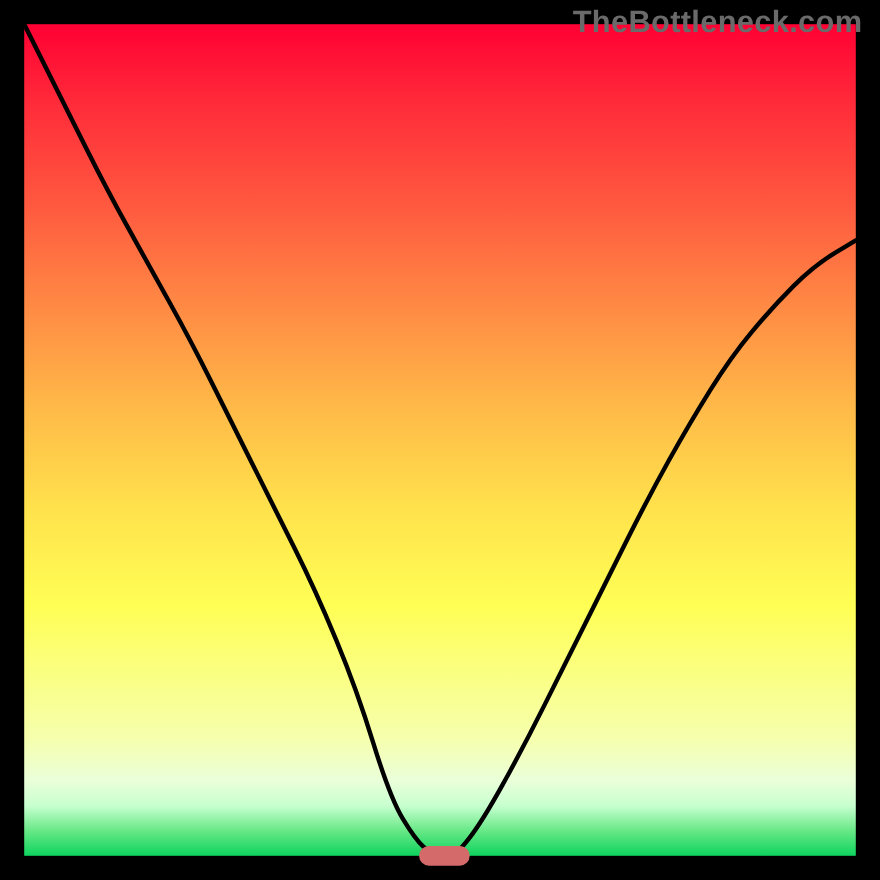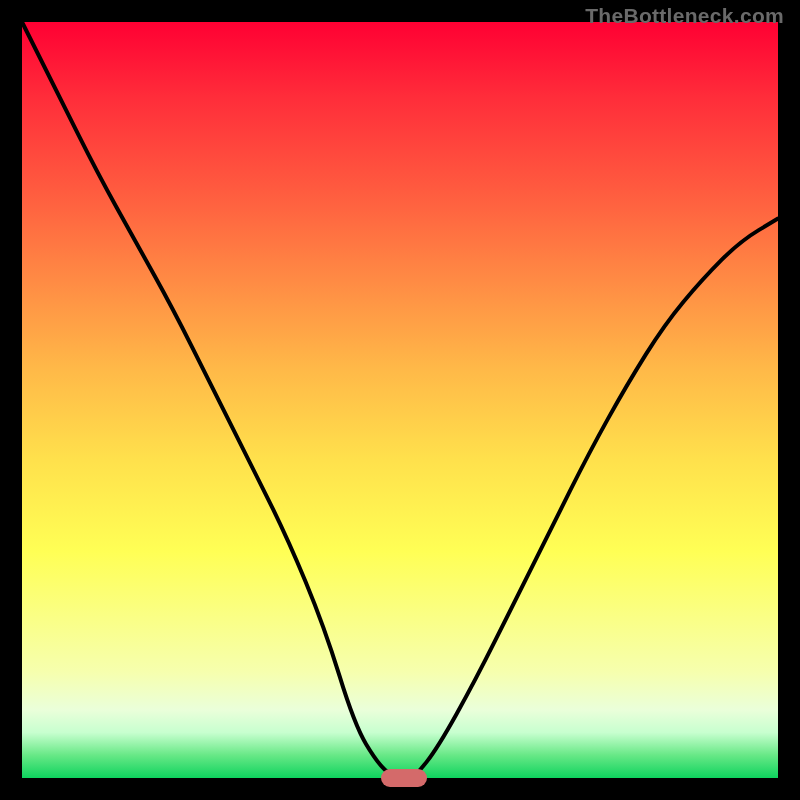--- a/index.html
+++ b/index.html
@@ -49,21 +49,21 @@
     position: absolute;
     width: 46px;
     height: 18px;
     border-radius: 9px;
     background: #d46a6a;
   }
   .watermark {
     position: absolute;
     top: 4px;
     right: 16px;
-    font-size: 21px;
+    font-size: 28px;
     font-weight: 600;
     letter-spacing: 0.3px;
     color: #6a6a6a;
     user-select: none;
   }
 </style>
 </head>
 <body>
 
 <div class="frame">

